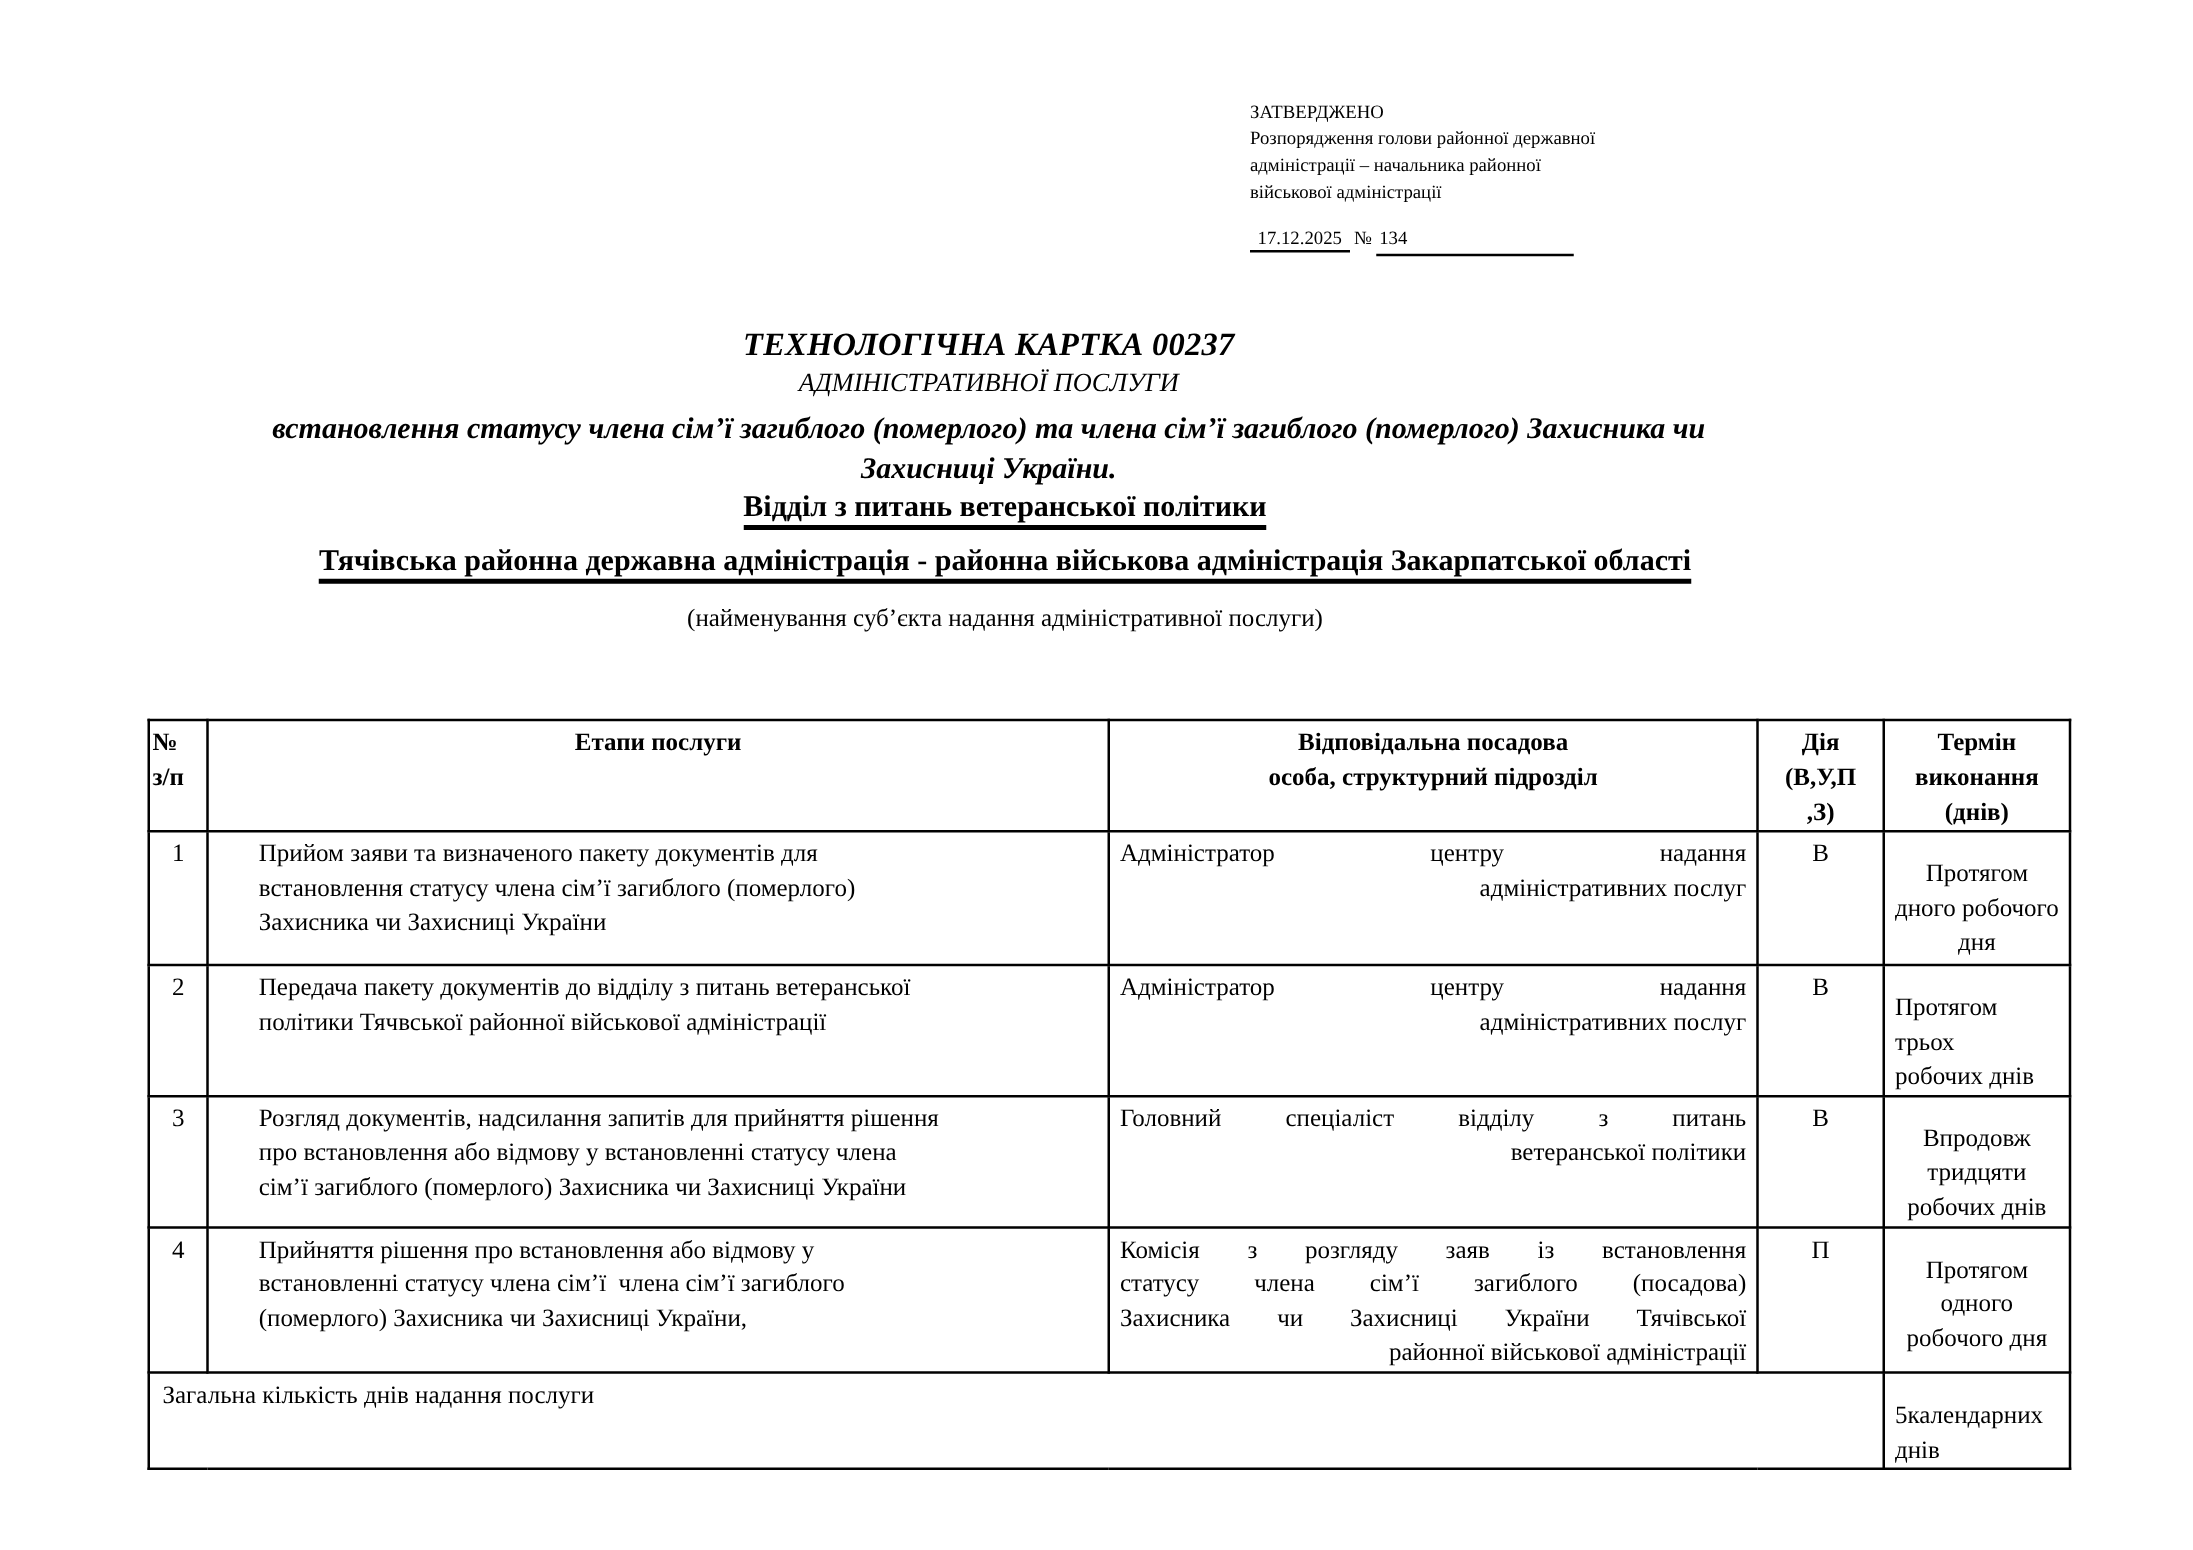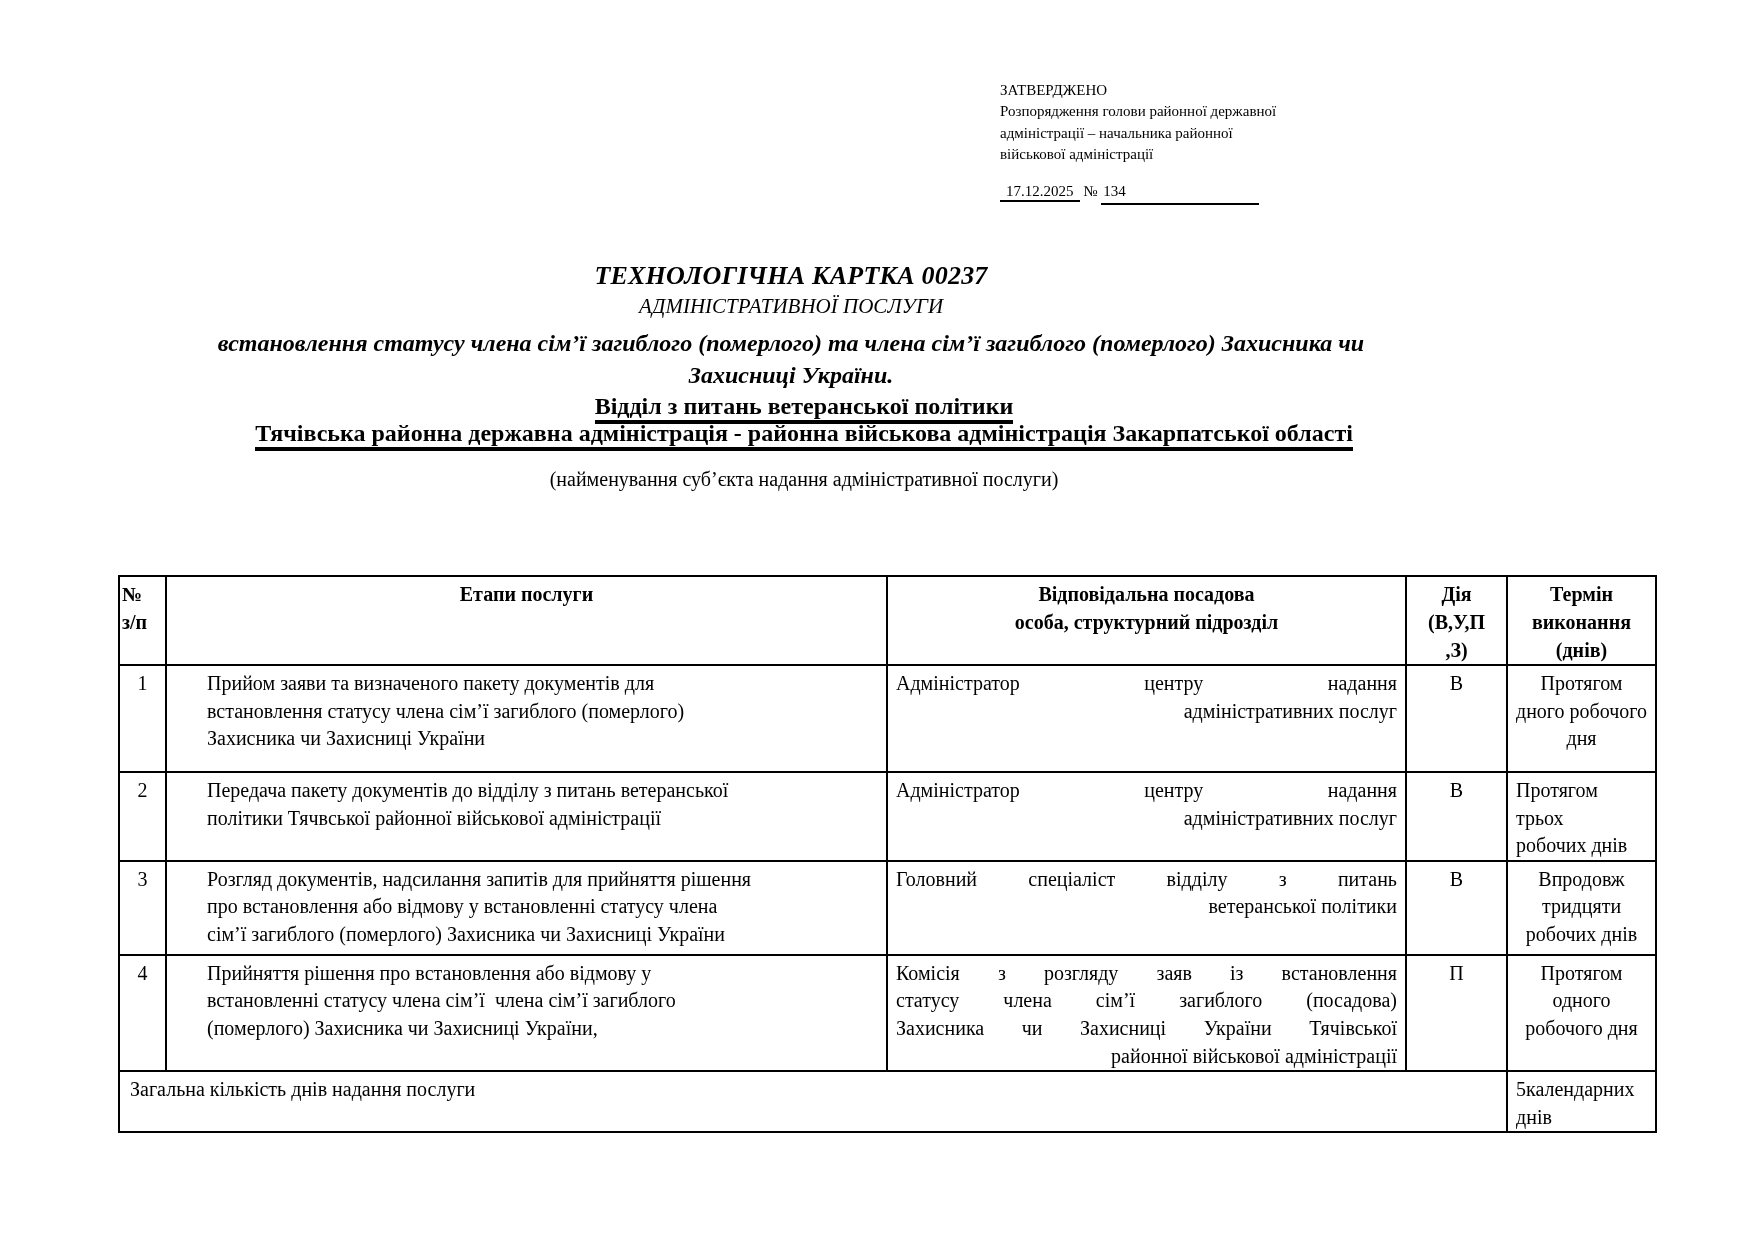--- a/index.html
+++ b/index.html
@@ -14,39 +14,39 @@
   .approval .date-line{margin-top:16px;}
   .u{border-bottom:2px solid #000;padding:0 6px 1px 6px;}
   .u.num{display:inline-block;min-width:150px;text-align:left;padding-left:2px;}
   
   .titles{position:absolute;left:118px;top:261px;width:1346px;text-align:center;font-style:italic;}
   .t1{font-size:26px;font-weight:bold;letter-spacing:.2px;}
   .t2{font-size:21px;margin-top:3px;}
   .t3{font-size:24px;font-weight:bold;margin-top:8px;line-height:1.35;white-space:pre-line;}
   .subject{position:absolute;left:131px;top:393px;width:1346px;text-align:center;}
   .dept{font-size:24px;font-weight:bold;}
-  .org{font-size:24px;font-weight:bold;margin-top:0;white-space:nowrap;}
+  .org{font-size:24px;font-weight:bold;margin-top:16px;white-space:nowrap;}
   .ul{border-bottom:4px solid #000;padding-bottom:1px;}
   .caption{font-size:20px;margin-top:21px;}
   
   table.karta{
     position:absolute;left:118px;top:575px;width:1537px;
     table-layout:fixed;border-collapse:collapse;font-size:20px;
   }
   table.karta th,table.karta td{border:2px solid #000;vertical-align:top;}
   th{font-weight:bold;text-align:center;white-space:pre-line;padding:3px 4px 0 4px;line-height:1.4;}
   th.num-h{text-align:left;padding-left:2px;overflow:hidden;}
   td{padding:4px 8px 0 8px;line-height:1.38;}
   td.num{text-align:center;padding:4px 0 0 0;}
   td.stage{white-space:pre-wrap;text-align:left;padding-left:40px;}
   td.resp{text-align:right;}
   td.resp .jl{text-align-last:justify;}
   td.resp .ln{white-space:pre-wrap;}
   td.act{text-align:center;}
-  td.term{white-space:pre-line;padding:4px 2px 0 2px;}
+  td.term{white-space:pre-line;padding:20px 2px 0 2px;}
   td.term.center{text-align:center;}
   td.term.left{text-align:left;padding-left:8px;}
   td.total-label{text-align:left;padding-left:10px;}
 </style>
 </head>
 <body>
 
 <div class="approval">
   <div>ЗАТВЕРДЖЕНО</div>
   <div class="lines">Розпорядження голови районної державної

